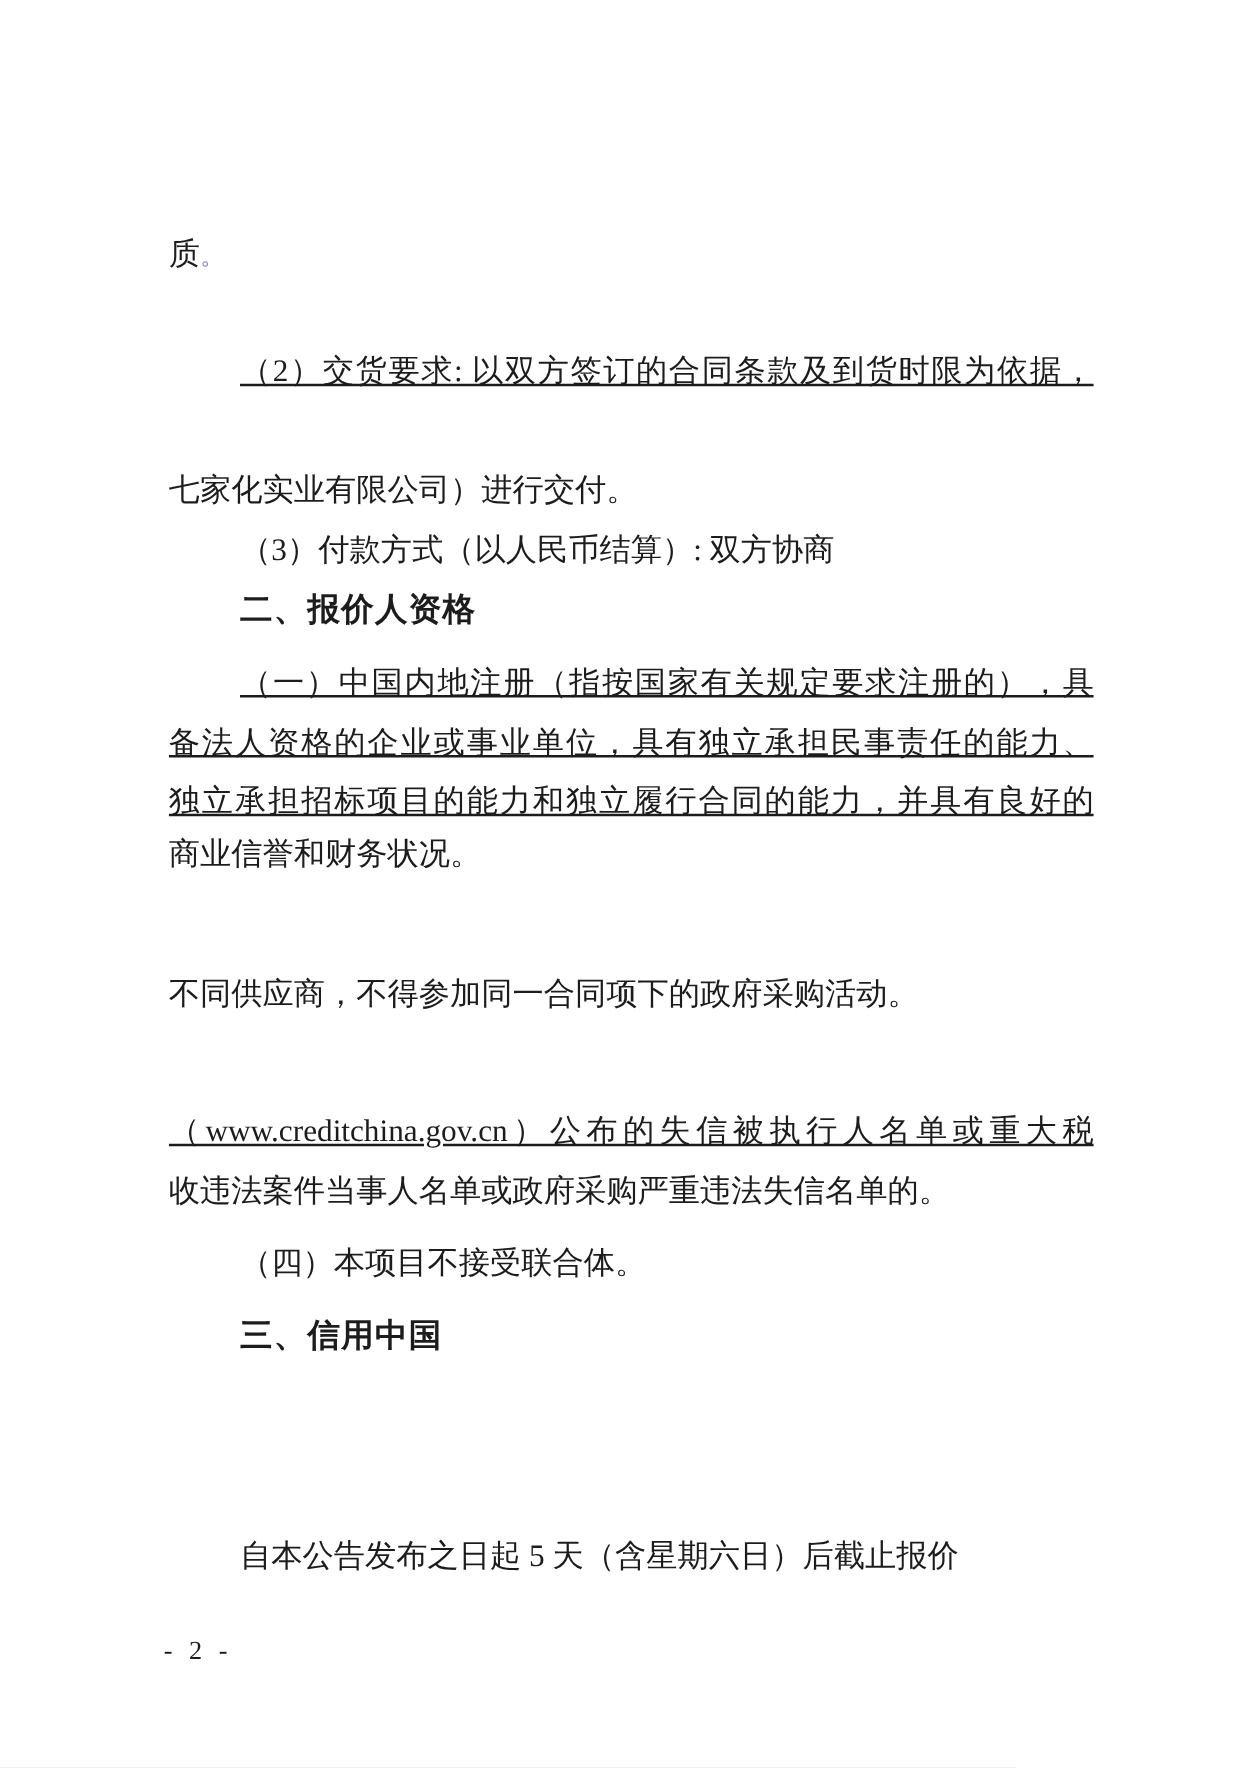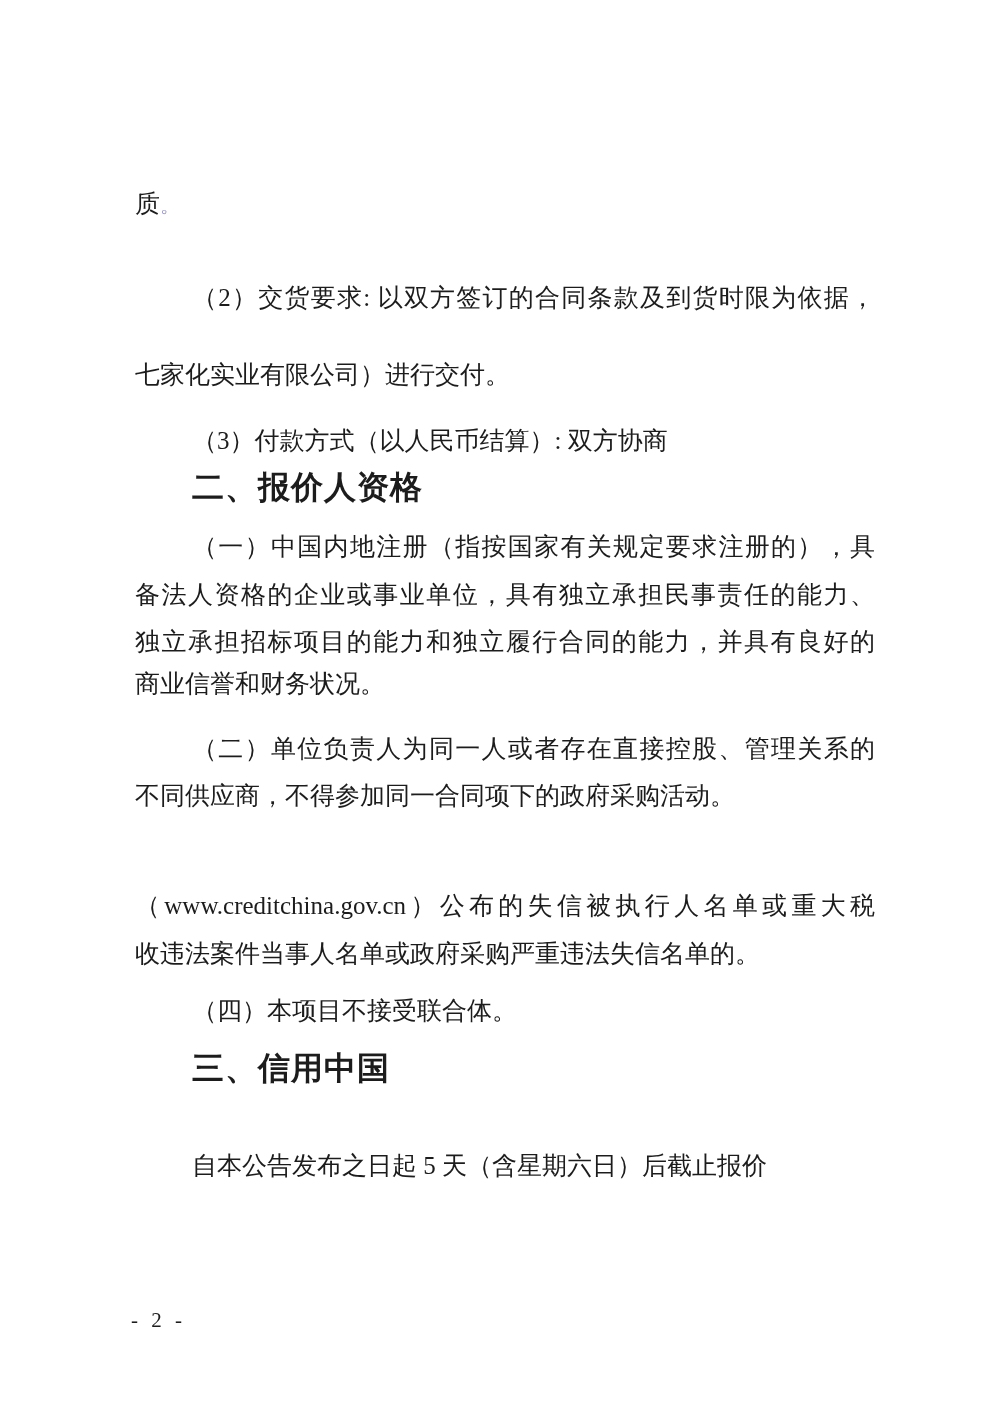--- a/index.html
+++ b/index.html
@@ -28,25 +28,26 @@
   }
   .indent {
     padding-left: 57px;
     width: 683px;
   }
   .just {
     text-align: justify;
     text-align-last: justify;
     white-space: normal;
     overflow: hidden;
+    text-decoration: underline;
   }
   .heading {
     font-family: "Liberation Sans", "DejaVu Sans", sans-serif;
     font-weight: bold;
-    font-size: 32px;
+    font-size: 26px;
     letter-spacing: 1px;
   }
   .kai {
     font-family: "Liberation Serif", "DejaVu Serif", serif;
   }
   .period-mark {
     font-size: 20px;
     vertical-align: baseline;
   }
   .page-number {
@@ -63,38 +64,37 @@
 </style>
 </head>
 <body>
 
 <div class="page">
 
   <div class="line" style="top:180px"><span>质</span><span class="period-mark" style="color:#8585c4">。</span></div>
 
 
   <div class="line indent just" style="top:274px">（2）交货要求: 以双方签订的合同条款及到货时限为依据，</div>
-  <div class="line" style="top:351px">七家化实业有限公司）进行交付。</div>
+  <div class="line" style="top:369px">七家化实业有限公司）进行交付。</div>
 
   <div class="line indent" style="top:417px">（3）付款方式（以人民币结算）: 双方协商</div>
 
   <div class="line indent heading" style="top:464px">二、报价人资格</div>
 
   <div class="line indent just" style="top:523px">（一）中国内地注册（指按国家有关规定要求注册的），具</div>
   <div class="line just" style="top:571px">备法人资格的企业或事业单位，具有独立承担民事责任的能力、</div>
   <div class="line just" style="top:618px">独立承担招标项目的能力和独立履行合同的能力，并具有良好的</div>
   <div class="line" style="top:660px">商业信誉和财务状况。</div>
 
-  <div class="line indent just" style="top:725px">（二）单位负责人为同一人或者存在直接控股、管理关系的</div>
   <div class="line" style="top:772px">不同供应商，不得参加同一合同项下的政府采购活动。</div>
 
   <div class="line just" style="top:882px">（www.creditchina.gov.cn）公布的失信被执行人名单或重大税</div>
   <div class="line" style="top:930px">收违法案件当事人名单或政府采购严重违法失信名单的。</div>
 
   <div class="line indent" style="top:987px">（四）本项目不接受联合体。</div>
 
   <div class="line indent heading" style="top:1045px">三、信用中国</div>
 
-  <div class="line indent kai" style="top:1142px">自本公告发布之日起 5 天（含星期六日）后截止报价</div>
+  <div class="line indent kai" style="top:1222px">自本公告发布之日起 5 天（含星期六日）后截止报价</div>
 
   <div class="page-number">- 2 -</div>
 
 </div>
 
 </body></html>

